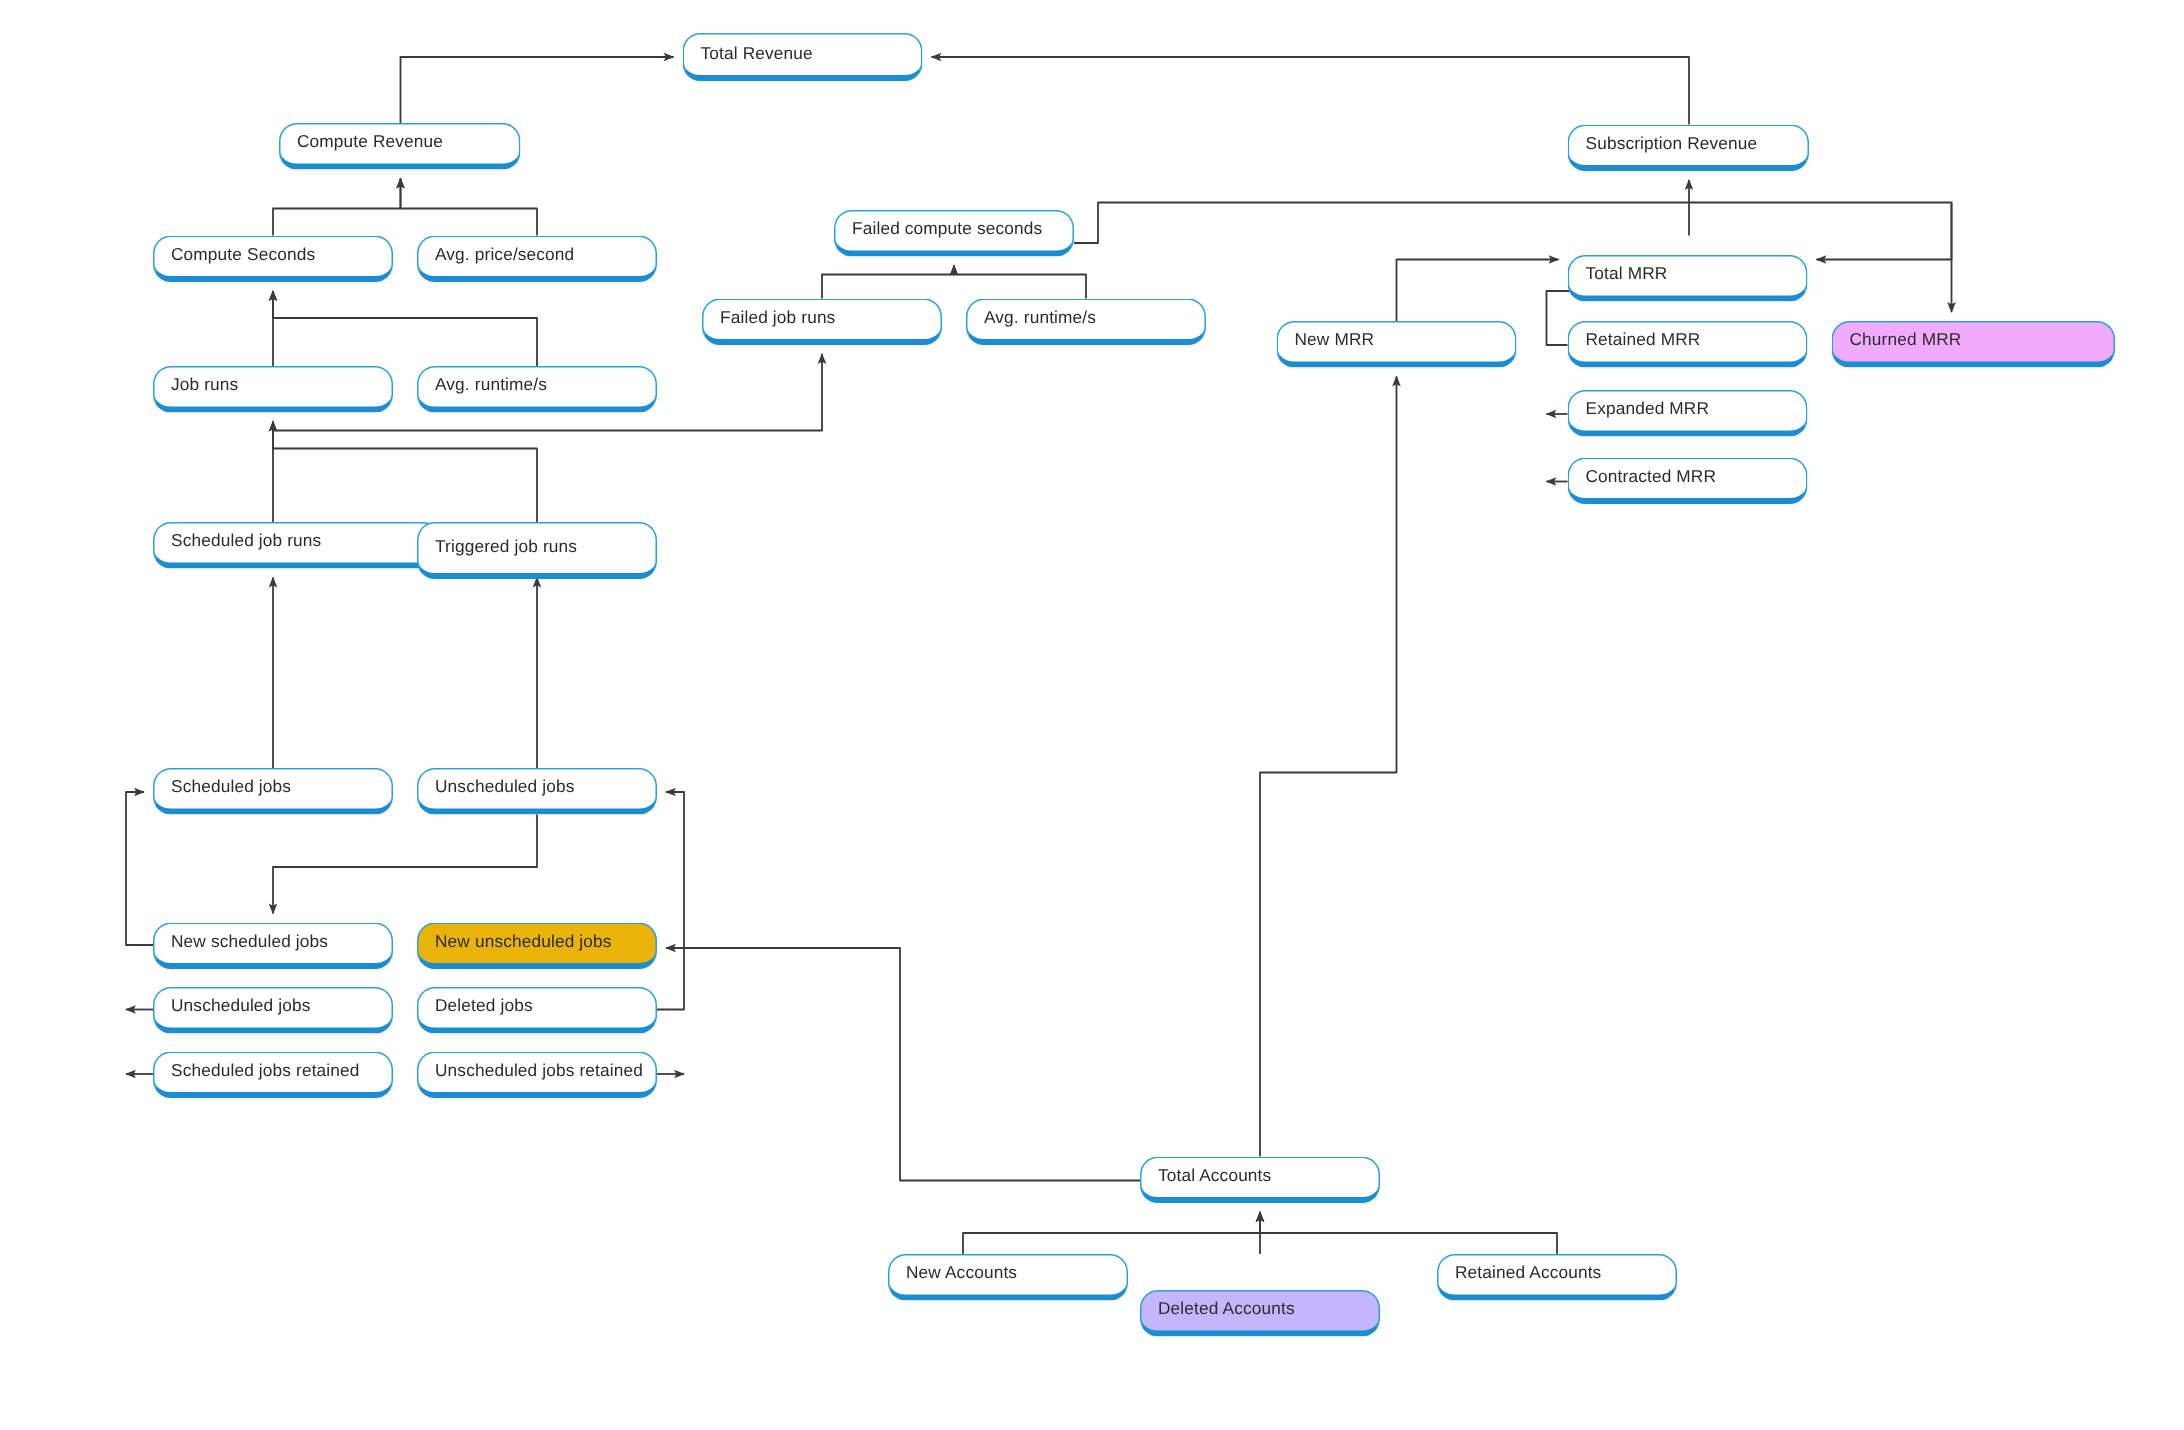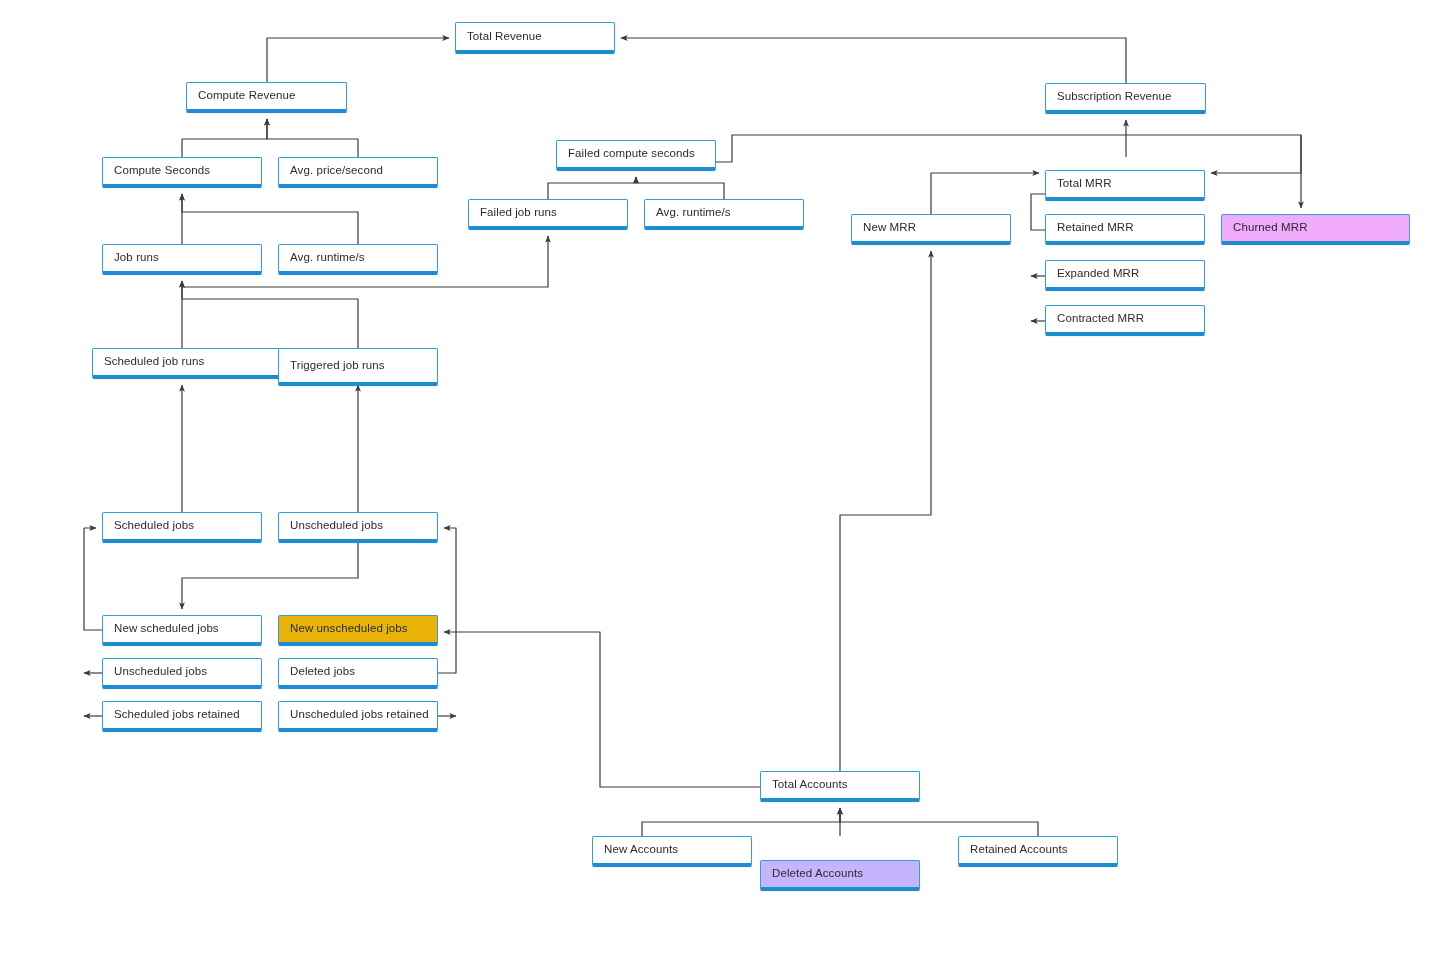--- a/index.html
+++ b/index.html
@@ -26,21 +26,21 @@
     width: 1456px;
     height: 953px;
     pointer-events: none;
   }
   .node {
     position: absolute;
     box-sizing: border-box;
     background: #ffffff;
     border: 1px solid #2e9fd9;
     border-bottom: 4px solid #1b8dd0;
-    border-radius: 2px;
+    border-radius: 12px;
     display: flex;
     align-items: center;
     padding: 0 11px;
     font-size: 11.5px;
     line-height: 1.2;
     color: #2b2b2b;
     letter-spacing: 0.1px;
     box-shadow: 0 1px 1px rgba(0,0,0,0.04);
   }
   .node .label {
@@ -136,21 +136,21 @@
       </div>
       <div class="node" style="left: 278px; top: 244px; width: 160px; height: 31px; border-color: rgb(46, 159, 217) rgb(46, 159, 217) rgb(27, 141, 208); background: rgb(255, 255, 255); color: rgb(43, 43, 43);">
         <span class="label">Avg. runtime/s</span>
       </div>
       <div class="node" style="left: 1045px; top: 260px; width: 160px; height: 31px; border-color: rgb(46, 159, 217) rgb(46, 159, 217) rgb(27, 141, 208); background: rgb(255, 255, 255); color: rgb(43, 43, 43);">
         <span class="label">Expanded MRR</span>
       </div>
       <div class="node" style="left: 1045px; top: 305px; width: 160px; height: 31px; border-color: rgb(46, 159, 217) rgb(46, 159, 217) rgb(27, 141, 208); background: rgb(255, 255, 255); color: rgb(43, 43, 43);">
         <span class="label">Contracted MRR</span>
       </div>
-      <div class="node" style="left: 92px; top: 348px; width: 192px; height: 31px; border-color: rgb(46, 159, 217) rgb(46, 159, 217) rgb(27, 141, 208); background: rgb(255, 255, 255); color: rgb(43, 43, 43);">
+      <div class="node" style="left: 102px; top: 348px; width: 192px; height: 31px; border-color: rgb(46, 159, 217) rgb(46, 159, 217) rgb(27, 141, 208); background: rgb(255, 255, 255); color: rgb(43, 43, 43);">
         <span class="label">Scheduled job runs</span>
       </div>
       <div class="node" style="left: 278px; top: 348px; width: 160px; height: 38px; border-color: rgb(46, 159, 217) rgb(46, 159, 217) rgb(27, 141, 208); background: rgb(255, 255, 255); color: rgb(43, 43, 43);">
         <span class="label">Triggered job runs</span>
       </div>
       <div class="node" style="left: 102px; top: 512px; width: 160px; height: 31px; border-color: rgb(46, 159, 217) rgb(46, 159, 217) rgb(27, 141, 208); background: rgb(255, 255, 255); color: rgb(43, 43, 43);">
         <span class="label">Scheduled jobs</span>
       </div>
       <div class="node" style="left: 278px; top: 512px; width: 160px; height: 31px; border-color: rgb(46, 159, 217) rgb(46, 159, 217) rgb(27, 141, 208); background: rgb(255, 255, 255); color: rgb(43, 43, 43);">
         <span class="label">Unscheduled jobs</span>

